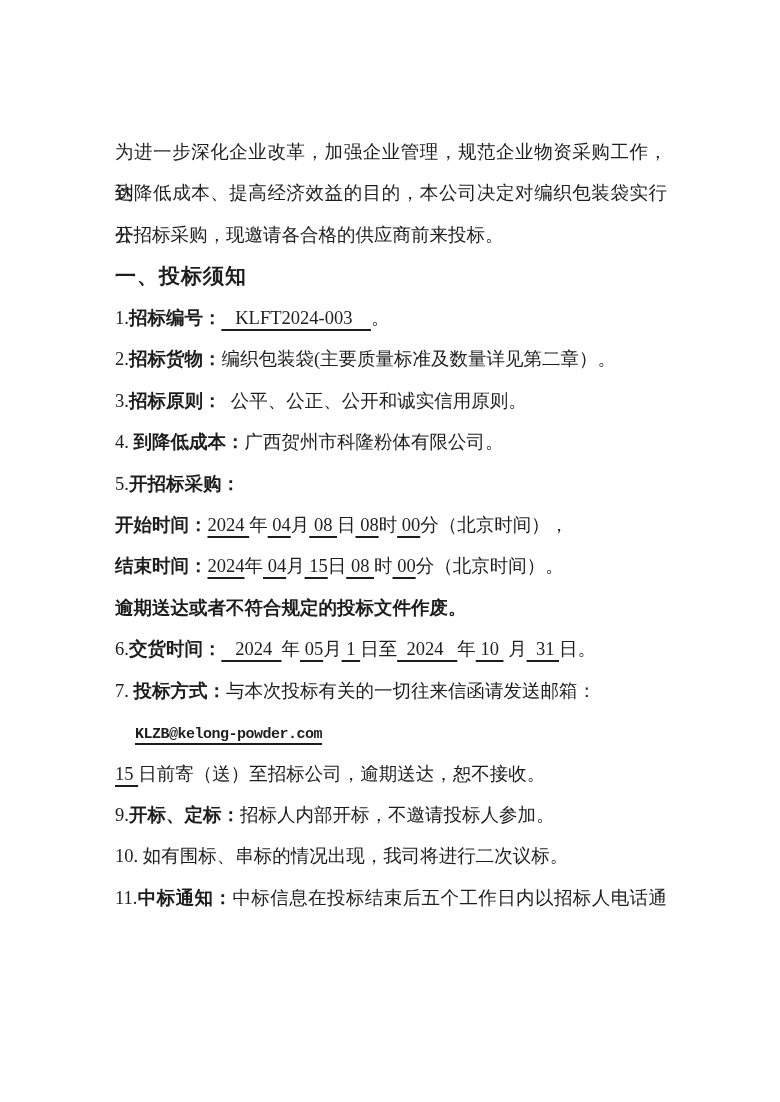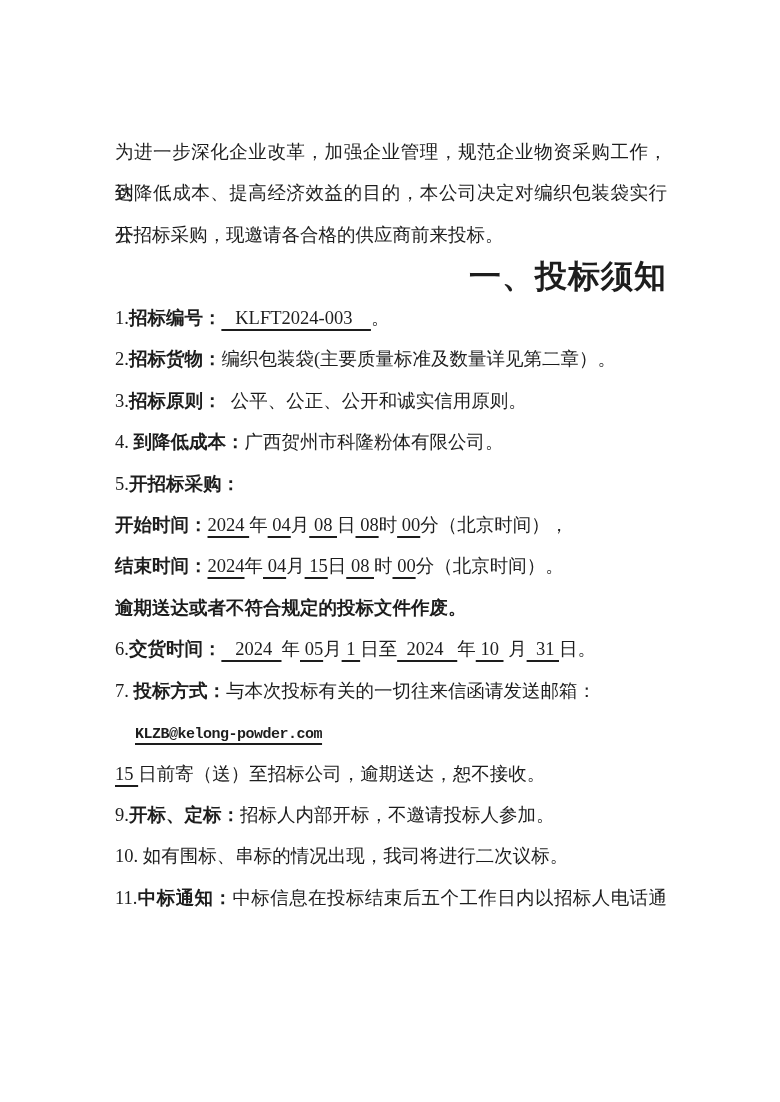--- a/index.html
+++ b/index.html
@@ -22,23 +22,22 @@
     line-height:41.45px;
     white-space:nowrap;
     overflow:visible;
   }
   .line.j{
     white-space:normal;
     text-align:justify;
     text-align-last:justify;
   }
   .line.h{
-    font-size:32px;
+    font-size:21px;
     letter-spacing:1px;
-    text-align:right;
   }
   .b{font-weight:700;}
   .u{
     text-decoration:underline;
     text-underline-offset:5px;
     text-decoration-thickness:1.5px;
   }
   .m{
     font-family:"Liberation Mono","DejaVu Sans Mono",monospace;
     font-weight:700;

